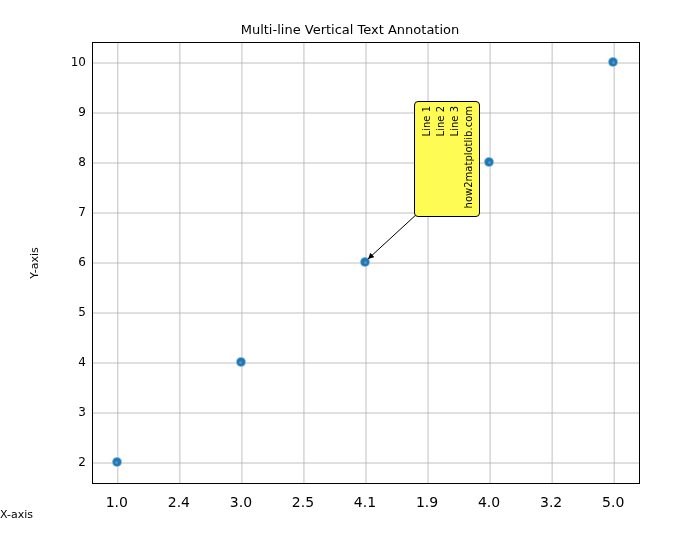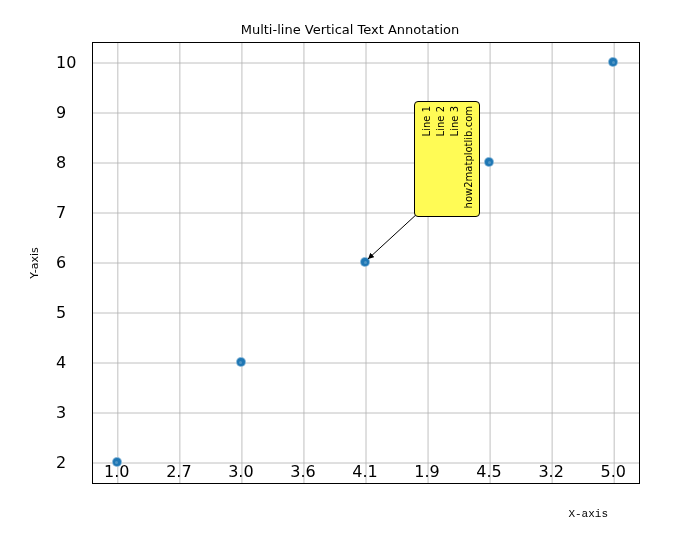--- a/index.html
+++ b/index.html
@@ -33,42 +33,42 @@
     height: 442px;
     border: 1px solid #000;
     box-sizing: border-box;
   }
   .grid line {
     stroke: #b0b0b0;
     stroke-width: 0.8;
   }
   .tick-label-x {
     position: absolute;
-    font-size: 16px;
+    font-size: 14px;
     color: #000;
     transform: translateX(-50%);
-    top: 462px;
+    top: 494px;
   }
   .tick-label-y {
     position: absolute;
-    font-size: 16px;
+    font-size: 12px;
     color: #000;
     transform: translateY(-50%);
+    text-align: right;
     width: 30px;
     left: 56px;
   }
   .xlabel {
     position: absolute;
     top: 508px;
     left: 0;
     width: 608px;
-    text-align: right;
+    text-align: left;
     font-size: 11px;
     color: #000;
-    font-family: Liberation Mono, monospace;
   }
   .ylabel {
     position: absolute;
     left: 34px;
     top: 263px;
     font-size: 11px;
     color: #000;
     transform: translate(-50%, -50%) rotate(-90deg);
     white-space: nowrap;
   }
@@ -147,26 +147,26 @@
       <line x1="0" y1="270.00" x2="546" y2="270.00"></line>
       <line x1="0" y1="220.00" x2="546" y2="220.00"></line>
       <line x1="0" y1="170.00" x2="546" y2="170.00"></line>
       <line x1="0" y1="120.00" x2="546" y2="120.00"></line>
       <line x1="0" y1="70.00" x2="546" y2="70.00"></line>
       <line x1="0" y1="20.00" x2="546" y2="20.00"></line>
     </svg>
   </div>
 
   <div class="tick-label-x" style="left:116.82px">1.0</div>
-  <div class="tick-label-x" style="left:178.86px">2.7</div>
+  <div class="tick-label-x" style="left:178.86px">2.4</div>
   <div class="tick-label-x" style="left:240.91px">3.0</div>
-  <div class="tick-label-x" style="left:302.95px">3.6</div>
+  <div class="tick-label-x" style="left:302.95px">2.5</div>
   <div class="tick-label-x" style="left:365.00px">4.1</div>
   <div class="tick-label-x" style="left:427.05px">1.9</div>
-  <div class="tick-label-x" style="left:489.09px">4.5</div>
+  <div class="tick-label-x" style="left:489.09px">4.0</div>
   <div class="tick-label-x" style="left:551.14px">3.2</div>
   <div class="tick-label-x" style="left:613.18px">5.0</div>
 
   <div class="tick-label-y" style="top:462.00px">2</div>
   <div class="tick-label-y" style="top:412.00px">3</div>
   <div class="tick-label-y" style="top:362.00px">4</div>
   <div class="tick-label-y" style="top:312.00px">5</div>
   <div class="tick-label-y" style="top:262.00px">6</div>
   <div class="tick-label-y" style="top:212.00px">7</div>
   <div class="tick-label-y" style="top:162.00px">8</div>

